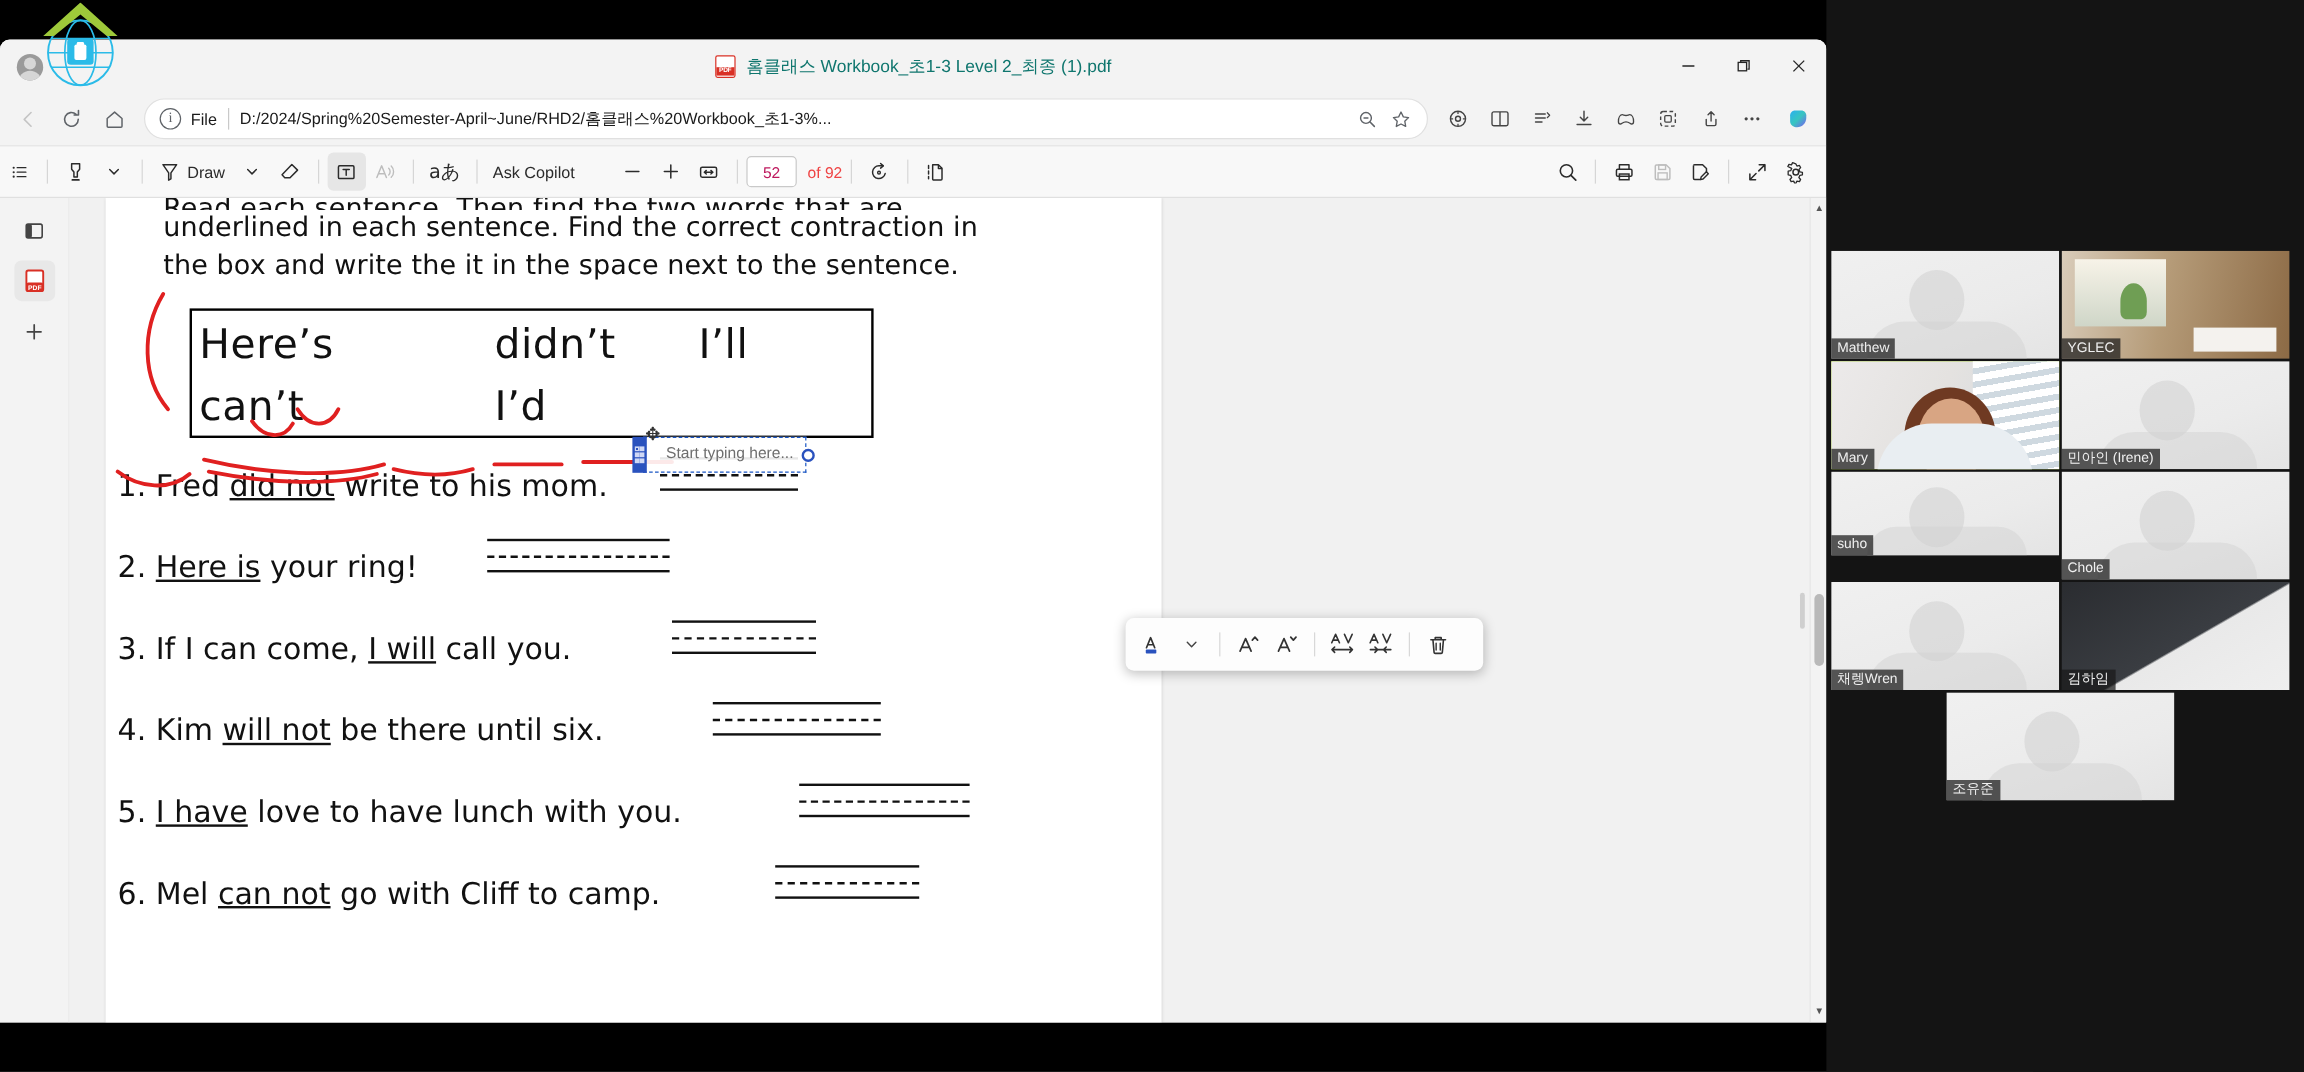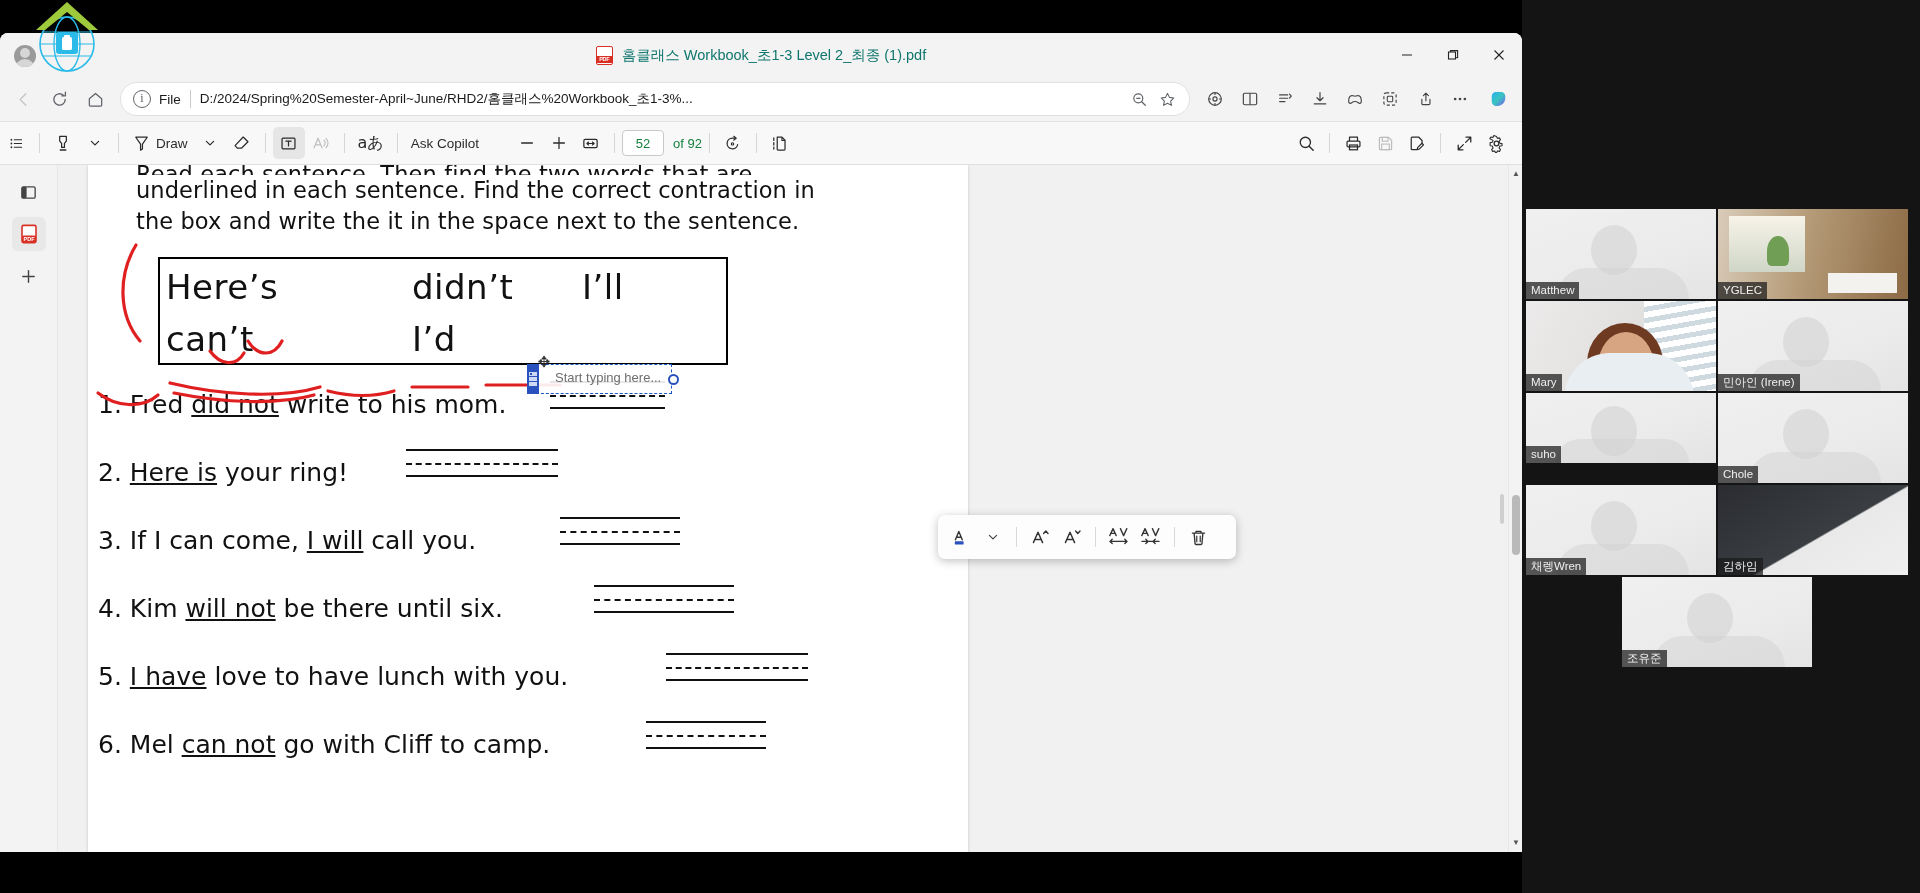--- a/index.html
+++ b/index.html
@@ -124,23 +124,23 @@
     height: 32px; min-width: 32px; padding: 0 6px; border-radius: 5px;
     display: flex; align-items: center; justify-content: center; gap: 5px;
     color: #2b2b2b; font-size: 13.5px;
   }
   .pt-item.active { background: #e6e6e6; }
   .pt-item.dim { color: #bdbdbd; }
   .pt-divider { width: 1px; height: 20px; background: #d6d6d6; margin: 0 7px; }
   .pagebox {
     width: 42px; height: 26px; border: 1px solid #c9c9c9; border-radius: 4px;
     background: #fff; display: flex; align-items: center; justify-content: center;
-    font-size: 13px; color: #15803d;
-  }
-  .pagetotal { font-size: 13px; color: #15803d; margin-left: 9px; }
+    font-size: 13px; color: #be185d;
+  }
+  .pagetotal { font-size: 13px; color: #ef4444; margin-left: 9px; }
   .pt-right { margin-left: auto; display: flex; align-items: center; }
 
   
   .pdfbody {
     position: relative; height: calc(819px - 44px - 44px - 44px);
     background: #ffffff; display: flex;
   }
   .leftrail {
     width: 58px; background: #f3f3f3; border-right: 1px solid #e8e8e8;
     display: flex; flex-direction: column; align-items: center; padding-top: 10px; gap: 8px;

